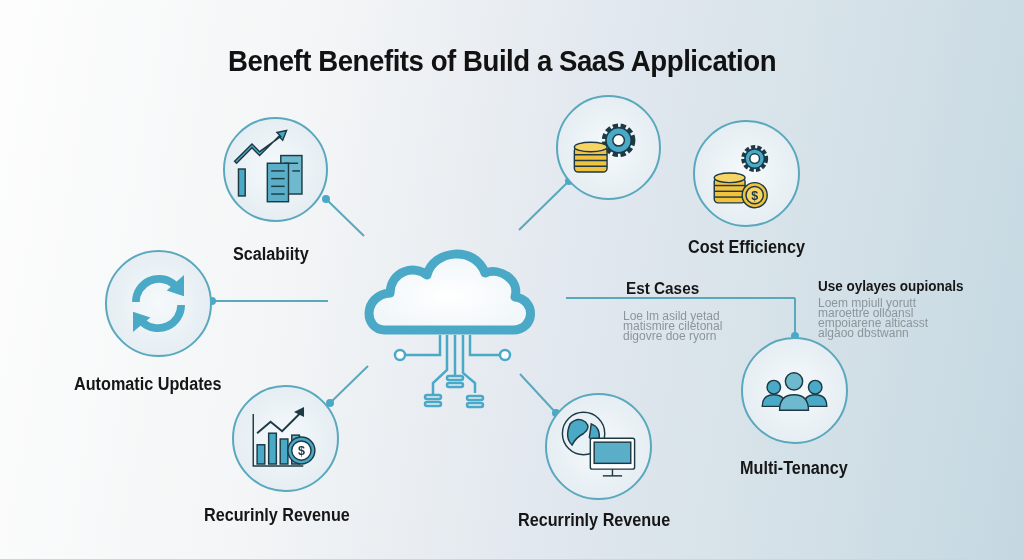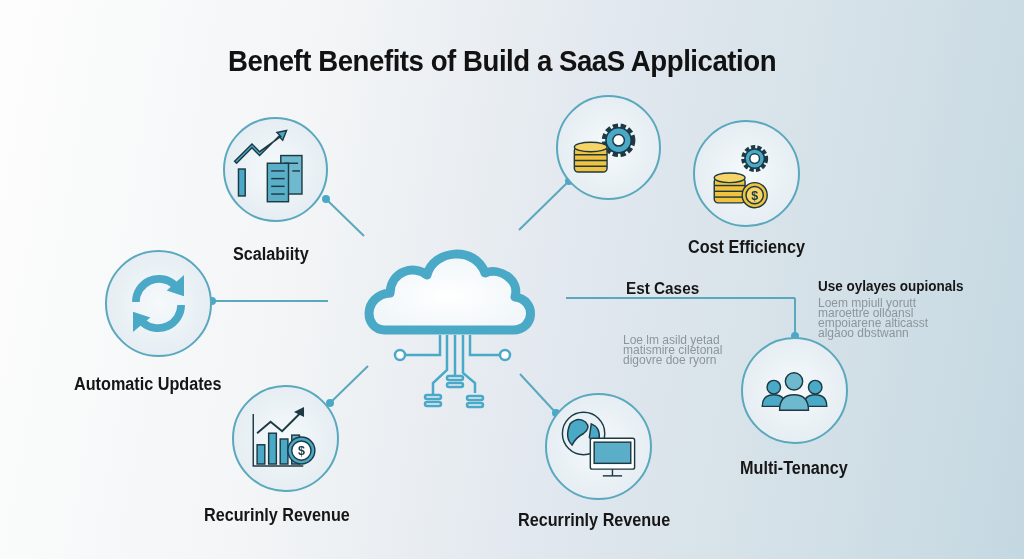--- a/index.html
+++ b/index.html
@@ -171,21 +171,21 @@
       <circle cx="75" cy="50" r="7"></circle>
       <path d="M63 70 Q63 58 75 58 Q87 58 87 70 Z"></path>
       <circle cx="53" cy="44" r="9" fill="#6fb9cf"></circle>
       <path d="M38 74 Q38 58 53 58 Q68 58 68 74 Z" fill="#6fb9cf"></path>
     </g>
   </svg>
 </div>
 <div class="label" style="left:740px;top:458px;">Multi-Tenancy</div>
 
 <div class="sub-h" style="left:626px;top:279px;">Est Cases</div>
-<div class="small" style="left:623px;top:311px;margin-top:24px;">Loe lm asild yetad
+<div class="small" style="left:623px;top:311px;">Loe lm asild yetad
 matismire ciletonal
 digovre doe ryorn</div>
 
 <div class="sub-h" style="left:818px;top:277px;font-size:15px;">Use oylayes oupionals</div>
 <div class="small" style="left:818px;top:298px;">Loem mpiull yorutt
 maroettre olloansl
 empoiarene alticasst
 algaoo dbstwann</div>
 
 </body></html>

